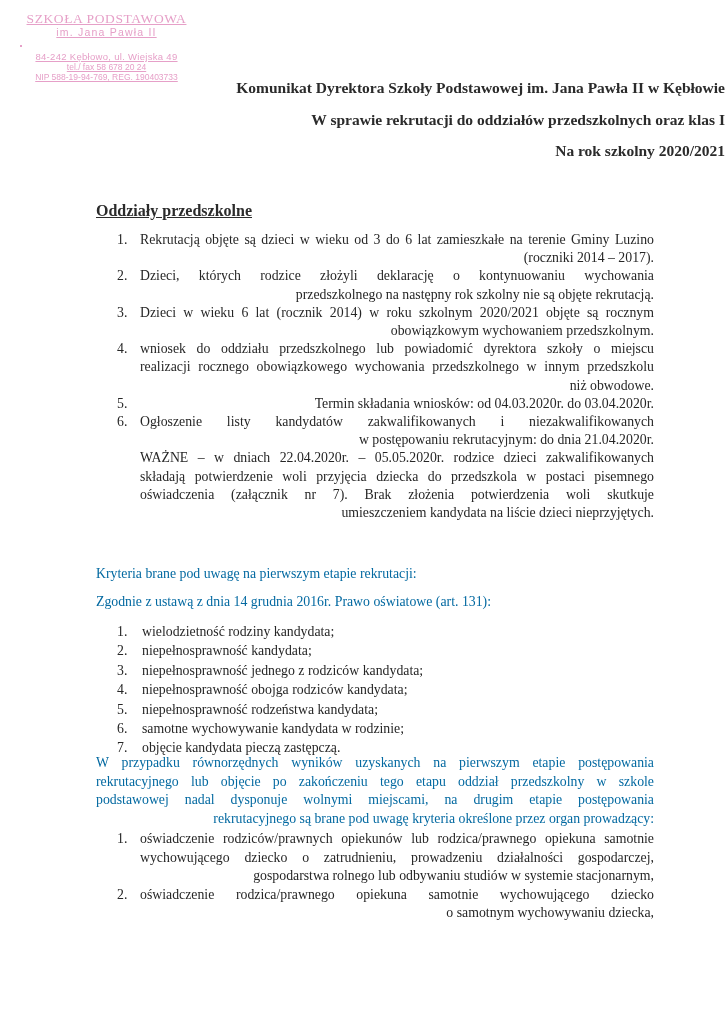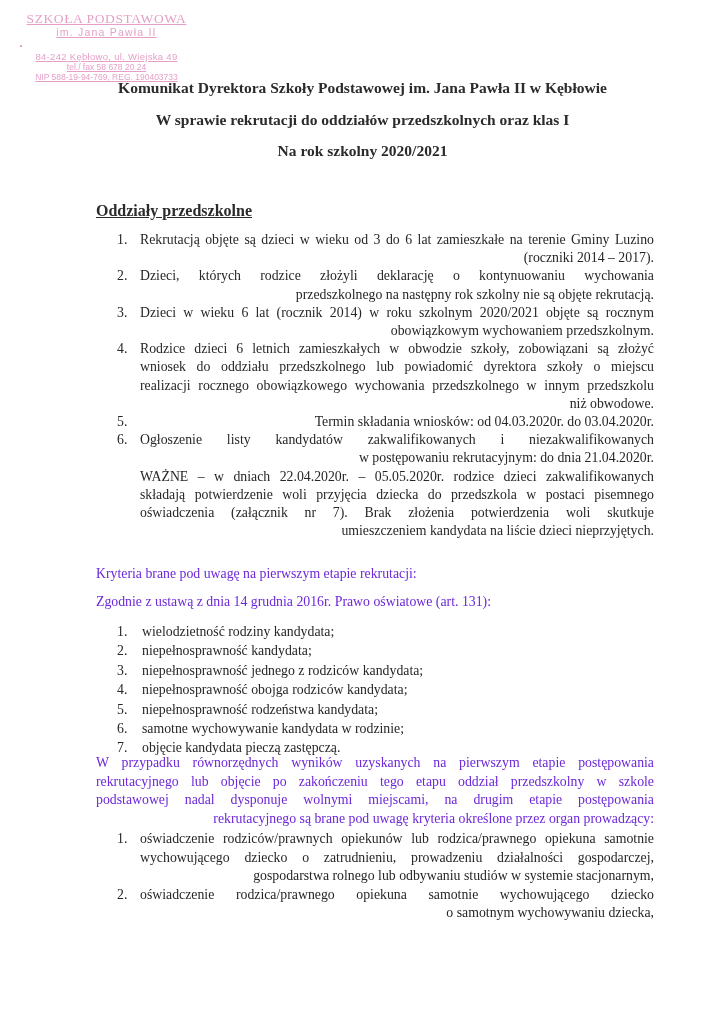--- a/index.html
+++ b/index.html
@@ -44,21 +44,21 @@
       width: 2px;
       height: 2px;
       background: #e6a0c8;
     }
 
     .headings {
       position: absolute;
       left: 0;
       top: 78px;
       width: 725px;
-      text-align: center;
+      text-align: right;
       font-weight: bold;
       font-size: 15.5px;
       color: #2b2b2b;
     }
     .headings .h {
       height: 31.5px;
       line-height: 20px;
     }
 
     .section-title {
@@ -90,21 +90,21 @@
       left: 0;
       top: 0;
     }
     .list1 { left: 117px; top: 231px; width: 537px; }
     .list1 li { padding-left: 23px; }
 
     .p {
       position: absolute;
       font-size: 13.8px;
       line-height: 18.2px;
-      color: #6d28d9;
+      color: #0369a1;
       text-align: justify;
     }
     .p-kryteria { left: 96px; top: 565px; width: 560px; }
     .p-zgodnie  { left: 96px; top: 593px; width: 560px; }
 
     .list2 { left: 117px; top: 622px; width: 400px; line-height: 19.4px; }
     .list2 li { padding-left: 25px; }
 
     .p-wprzypadku { left: 96px; top: 754px; width: 558px; line-height: 18.6px; }
 
@@ -152,21 +152,20 @@
     <span class="justify-line">Dzieci, których rodzice złożyli deklarację o kontynuowaniu wychowania</span>
     <span class="last-line">przedszkolnego na następny rok szkolny nie są objęte rekrutacją.</span>
   </li>
   <li>
     <span class="num">3.</span>
     <span class="justify-line">Dzieci w wieku 6 lat (rocznik 2014) w roku szkolnym 2020/2021 objęte są rocznym</span>
     <span class="last-line">obowiązkowym wychowaniem przedszkolnym.</span>
   </li>
   <li>
     <span class="num">4.</span>
-    <span class="justify-line">Rodzice dzieci 6 letnich zamieszkałych w obwodzie szkoły, zobowiązani są złożyć</span>
     <span class="justify-line">wniosek do oddziału przedszkolnego lub powiadomić dyrektora szkoły o miejscu</span>
     <span class="justify-line">realizacji rocznego obowiązkowego wychowania przedszkolnego w innym przedszkolu</span>
     <span class="last-line">niż obwodowe.</span>
   </li>
   <li>
     <span class="num">5.</span>
     <span class="last-line">Termin składania wniosków: od 04.03.2020r. do 03.04.2020r.</span>
   </li>
   <li>
     <span class="num">6.</span>

